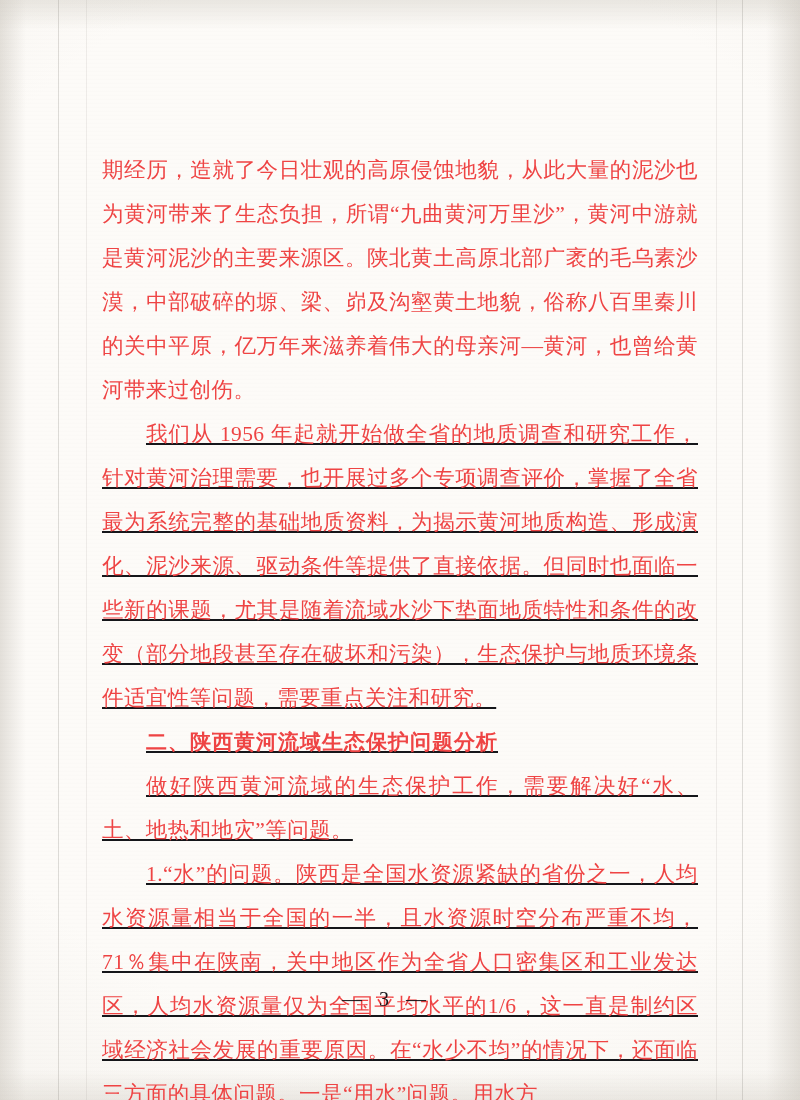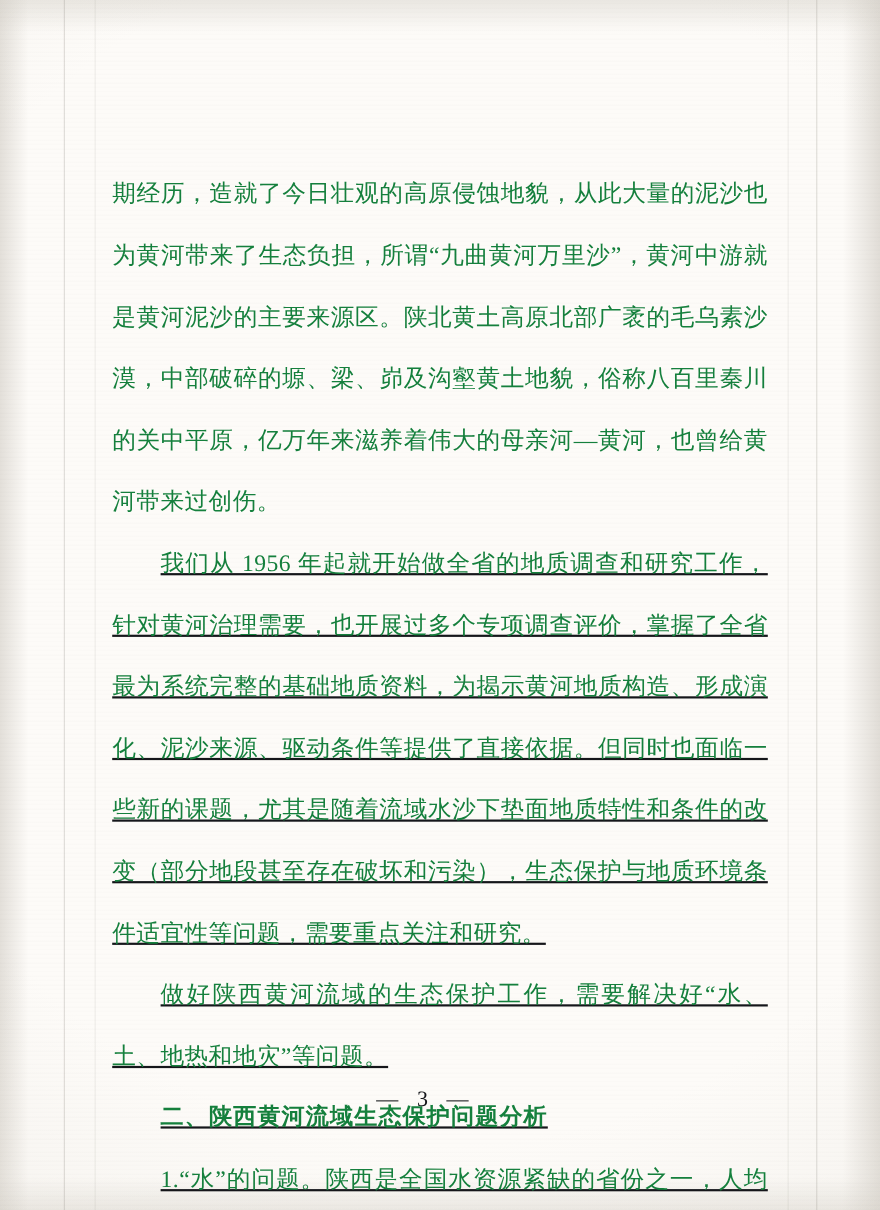--- a/index.html
+++ b/index.html
@@ -58,25 +58,25 @@
   .content {
     position: absolute;
     left: 102px;
     top: 148px;
     width: 596px;
     color: #15161a;
   }
   p {
     margin: 0 0 0 0;
     font-size: 21.5px;
-    line-height: 56px;
+    line-height: 44px;
     letter-spacing: 0.4px;
     text-align: justify;
     text-justify: inter-ideograph;
-    color: #15803d;
+    color: #ef4444;
   }
   p.indent {
     text-indent: 44px;
   }
   p.heading {
     text-indent: 44px;
     font-weight: bold;
     font-family: "Liberation Sans", sans-serif;
     letter-spacing: 1px;
     font-size: 21px;
@@ -119,24 +119,24 @@
   <div class="crease-faint c4"></div>
 
   <div class="content">
     <div class="block">
       <p>期经历，造就了今日壮观的高原侵蚀地貌，从此大量的泥沙也为黄河带来了生态负担，所谓“九曲黄河万里沙”，黄河中游就是黄河泥沙的主要来源区。陕北黄土高原北部广袤的毛乌素沙漠，中部破碎的塬、梁、峁及沟壑黄土地貌，俗称八百里秦川的关中平原，亿万年来滋养着伟大的母亲河—黄河，也曾给黄河带来过创伤。</p>
     </div>
     <div class="block">
       <p class="indent">我们从 1956 年起就开始做全省的地质调查和研究工作，针对黄河治理需要，也开展过多个专项调查评价，掌握了全省最为系统完整的基础地质资料，为揭示黄河地质构造、形成演化、泥沙来源、驱动条件等提供了直接依据。但同时也面临一些新的课题，尤其是随着流域水沙下垫面地质特性和条件的改变（部分地段甚至存在破坏和污染），生态保护与地质环境条件适宜性等问题，需要重点关注和研究。</p>
     </div>
     <div class="block">
-      <p class="indent">做好陕西黄河流域的生态保护工作，需要解决好“水、土、地热和地灾”等问题。</p>
+      <p class="heading">二、陕西黄河流域生态保护问题分析</p>
     </div>
     <div class="block">
-      <p class="heading">二、陕西黄河流域生态保护问题分析</p>
+      <p class="indent">做好陕西黄河流域的生态保护工作，需要解决好“水、土、地热和地灾”等问题。</p>
     </div>
     <div class="block">
       <p class="indent">1.“水”的问题。陕西是全国水资源紧缺的省份之一，人均水资源量相当于全国的一半，且水资源时空分布严重不均，71％集中在陕南，关中地区作为全省人口密集区和工业发达区，人均水资源量仅为全国平均水平的1/6，这一直是制约区域经济社会发展的重要原因。在“水少不均”的情况下，还面临三方面的具体问题。一是“用水”问题。用水方</p>
     </div>
   </div>
 
   <div class="footer">
     <span class="page-num">— 3 —</span>
   </div>
 

